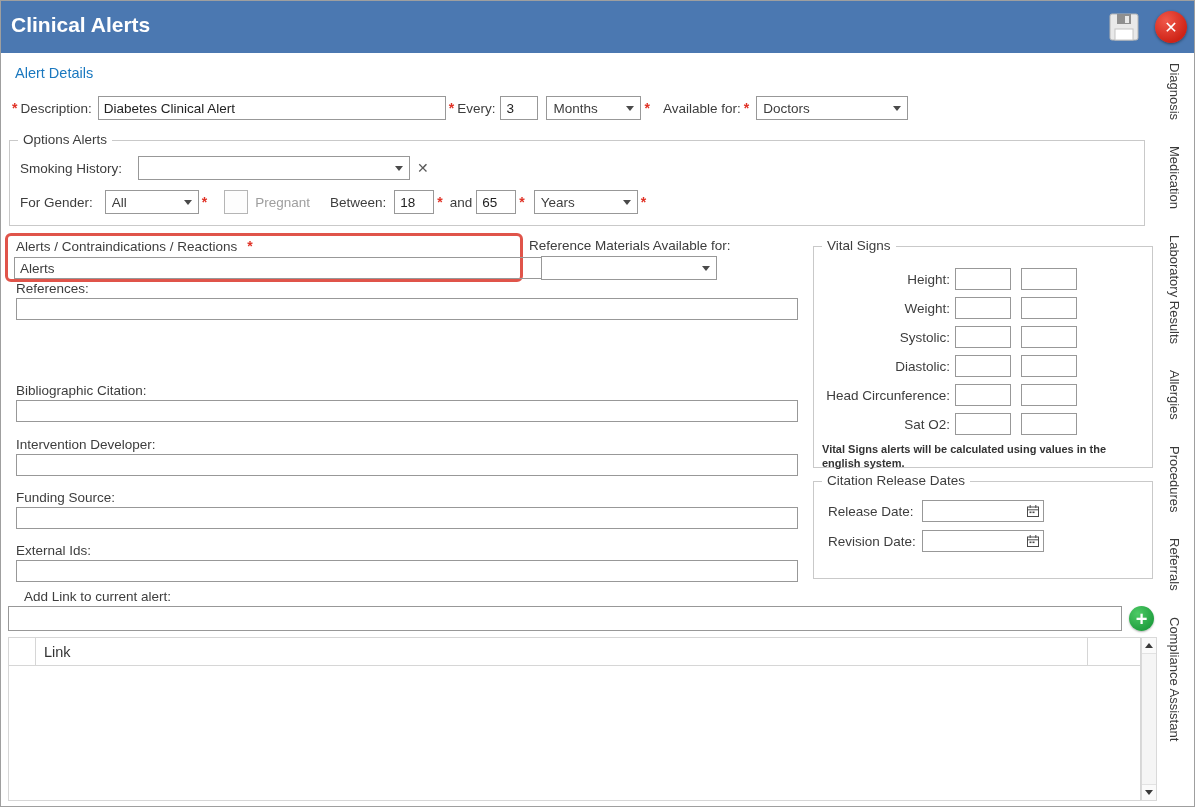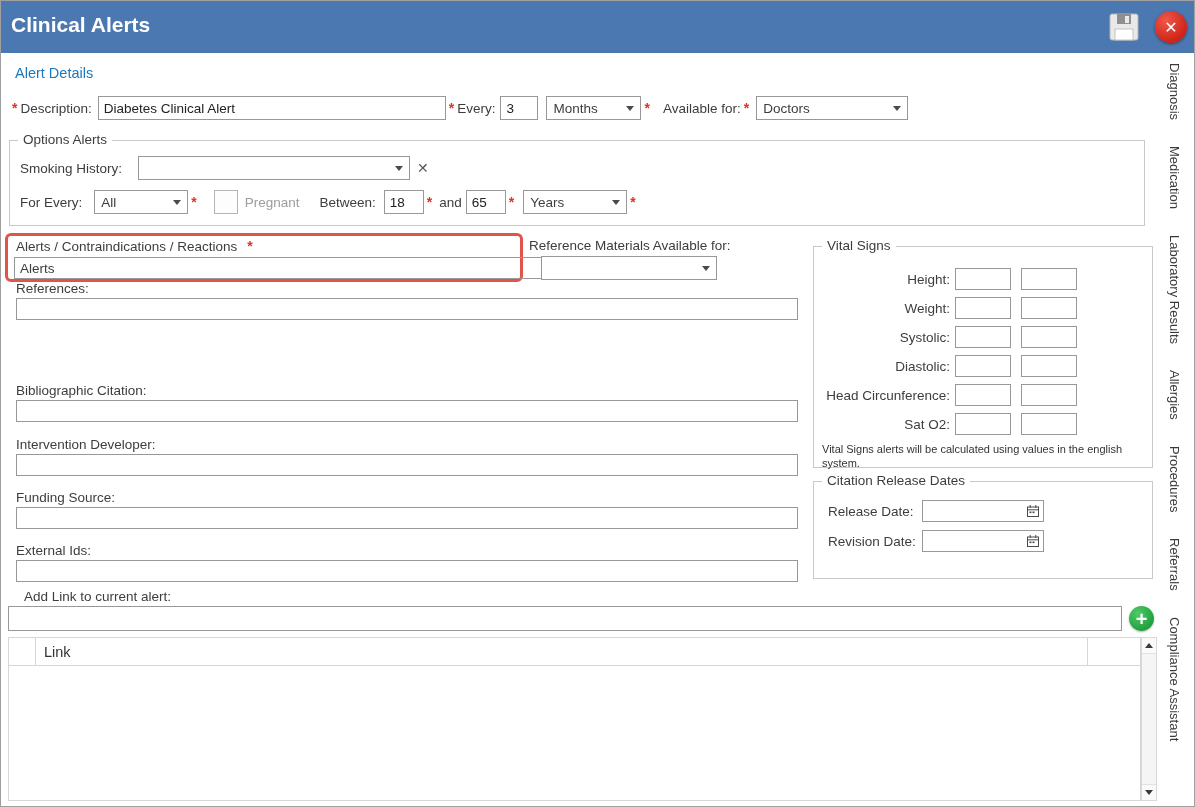--- a/index.html
+++ b/index.html
@@ -56,21 +56,21 @@
   .alerts-combo { position:absolute; top:21px; left:6px; width:565px; height:22px; border:1px solid #989898; box-sizing:border-box; display:flex; align-items:center; padding:0 5px; cursor:pointer; }
   
   .block { position:absolute; left:15px; width:782px; }
   .block .block-label { display:block; margin-bottom:2px; }
   .block .tb { width:100%; height:22px; }
   
   .vs-rows { padding-top:21px; }
   .vs-row { display:flex; align-items:center; height:22px; margin:0 6px 7px 6px; }
   .vs-row .vs-lbl { width:130px; text-align:right; margin-right:5px; flex:none; }
   .vs-row .tb { width:56px; height:22px; margin-right:10px; flex:none; }
-  .vs-note { margin:6px 8px 0 8px; font-size:11px; font-weight:normal; color:#333; line-height:1.3; }
+  .vs-note { margin:6px 8px 0 8px; font-size:11px; font-weight:bold; color:#333; line-height:1.3; }
   
   .cd-row { display:flex; align-items:center; margin:0 0 8px 14px; height:22px; }
   .cd-row .cd-lbl { width:94px; flex:none; }
   .datebox { width:122px; height:22px; border:1px solid #989898; box-sizing:border-box; display:flex; align-items:center; background:#fff; cursor:pointer; }
   .datebox .cal { margin-left:auto; margin-right:3px; display:flex; }
   
   .addlink-input { position:absolute; left:7px; top:553px; width:1114px; height:25px; }
   .add-btn {
     position:absolute; left:1128px; top:553px; width:25px; height:25px; border-radius:50%;
     background:radial-gradient(circle at 35% 30%, #4ecb66, #1f9e3e 75%);
@@ -152,21 +152,21 @@
       <span class="legend">Options Alerts</span>
       <div class="row" style="top:15px; left:10px; position:absolute;">
         <span class="lbl">Smoking History:</span>
         <div class="combo" style="width:272px; margin-left:16px;">
           <span class="val"></span>
           <span class="arrow"></span>
         </div>
         <span class="clear-x">✕</span>
       </div>
       <div class="row" style="top:49px; left:10px; position:absolute;">
-        <span class="lbl">For Every:</span>
+        <span class="lbl">For Gender:</span>
         <div class="combo" style="width:94px; margin-left:12px;">
           <span class="val">All</span>
           <span class="arrow"></span>
         </div>
         <span class="req">*</span>
         <span class="checkbox" style="margin-left:14px;"></span>
         <span class="lbl dim" style="margin-left:7px;">Pregnant</span>
         <span class="lbl" style="margin-left:20px;">Between:</span>
         <input class="tb" style="width: 40px; margin-left: 8px;" value="18">
         <span class="req">*</span>

